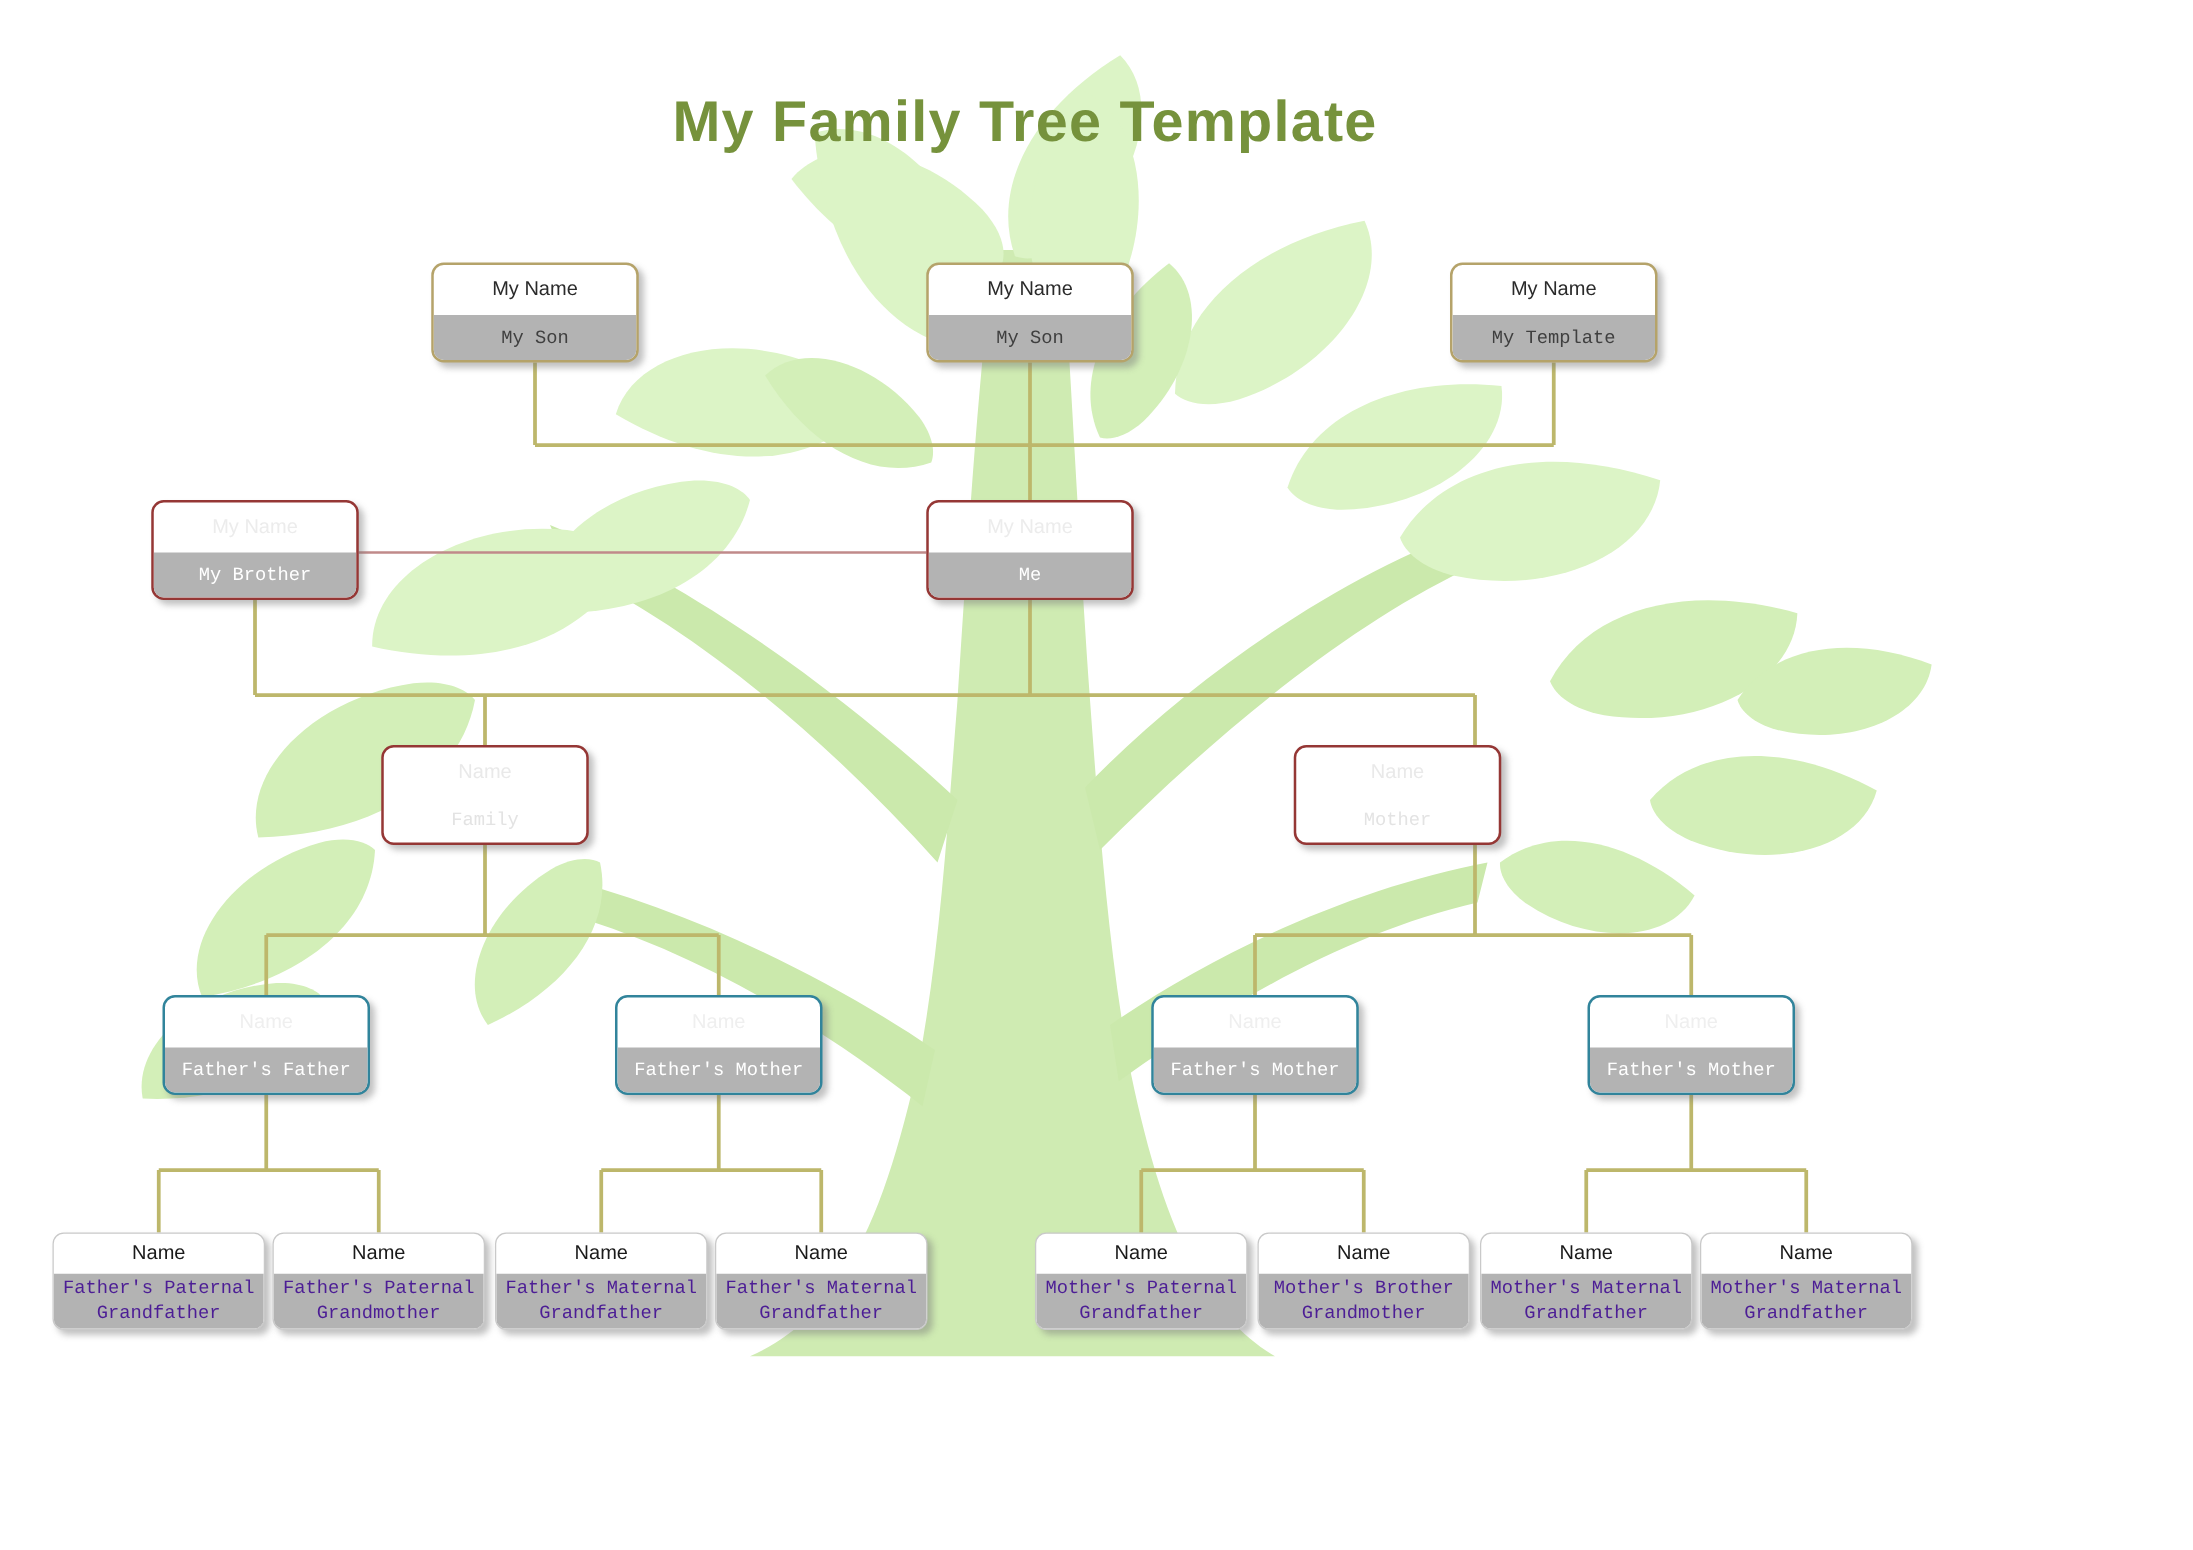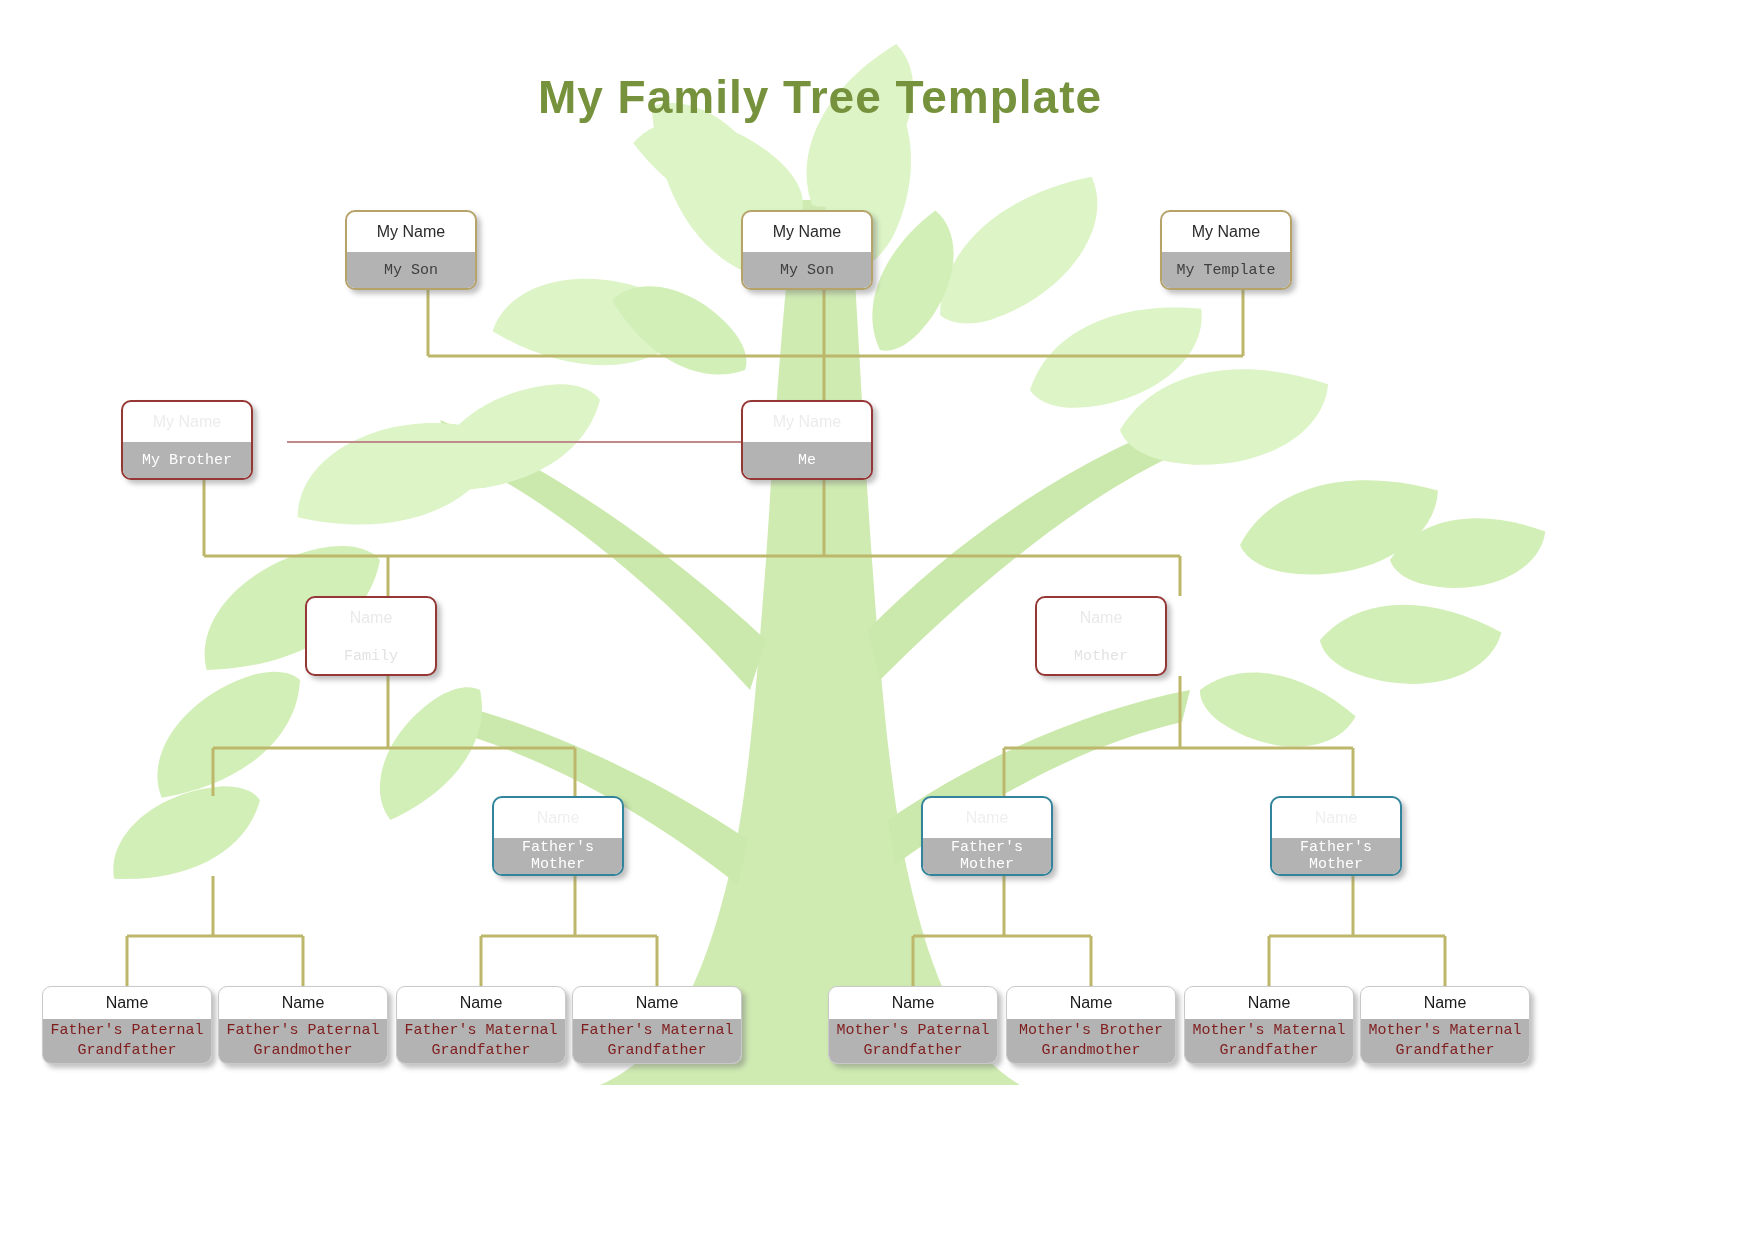--- a/index.html
+++ b/index.html
@@ -11,21 +11,21 @@
   .canvas{position:absolute;inset:0;}
   svg.layer{position:absolute;left:0;top:0;width:1754px;height:1240px;pointer-events:none;}
   .tree-bg{z-index:0;}
   .connectors{z-index:1;}
   .title{
     position:absolute;z-index:2;left:0;top:70px;width:1640px;margin:0;
     text-align:center;font-size:46px;font-weight:700;letter-spacing:1px;
     color:#76923C;
   }
   .node{
-    position:absolute;z-index:2;width:132px;height:80px;
+    position:absolute;z-index:2;width:166px;height:80px;
     display:flex;flex-direction:column;overflow:hidden;
     background:#ffffff;border:2px solid #999999;border-radius:10px;
     box-shadow:4px 4px 5px rgba(120,120,120,0.45);
     box-sizing:border-box;
   }
   .node-name{
     flex:1;display:flex;align-items:center;justify-content:center;
     font-size:16px;color:#333333;text-align:center;
   }
   .node-band{
@@ -42,21 +42,21 @@
   
   .v-parent{border-color:#953735;}
   .v-parent .node-name{color:#e9e9e9;}
   .v-parent .node-band{background:transparent;color:#e3e3e3;}
   
   .v-grand{border-color:#31849B;}
   .v-grand .node-name{color:#efefef;}
   
   .v-great{width:170px;height:78px;border:1px solid #c9c9c9;border-radius:9px;}
   .v-great .node-name{flex:0 0 32px;color:#1a1a1a;}
-  .v-great .node-band{height:auto;flex:1;color:#7f1d1d;line-height:1.35;padding:0 4px;}
+  .v-great .node-band{height:auto;flex:1;color:#4c1d95;line-height:1.35;padding:0 4px;}
 </style>
 </head>
 <body>
 
 <div class="canvas">
 
   <svg class="layer tree-bg" viewBox="0 0 1754 1240" aria-hidden="true">
     <defs>
       <path id="leaf" d="M0,0 C20,-48 80,-68 148,-55 C150,-12 95,22 35,18 C15,16 4,8 0,0 Z"></path>
     </defs>
@@ -135,20 +135,24 @@
 
   <div class="node v-parent" style="left:305px;top:596px">
     <div class="node-name">Name</div>
     <div class="node-band">Family</div>
   </div>
   <div class="node v-parent" style="left:1035px;top:596px">
     <div class="node-name">Name</div>
     <div class="node-band">Mother</div>
   </div>
 
+  <div class="node v-grand" style="left:130px;top:796px">
+    <div class="node-name">Name</div>
+    <div class="node-band">Father's Father</div>
+  </div>
   <div class="node v-grand" style="left:492px;top:796px">
     <div class="node-name">Name</div>
     <div class="node-band">Father's Mother</div>
   </div>
   <div class="node v-grand" style="left:921px;top:796px">
     <div class="node-name">Name</div>
     <div class="node-band">Father's Mother</div>
   </div>
   <div class="node v-grand" style="left:1270px;top:796px">
     <div class="node-name">Name</div>

